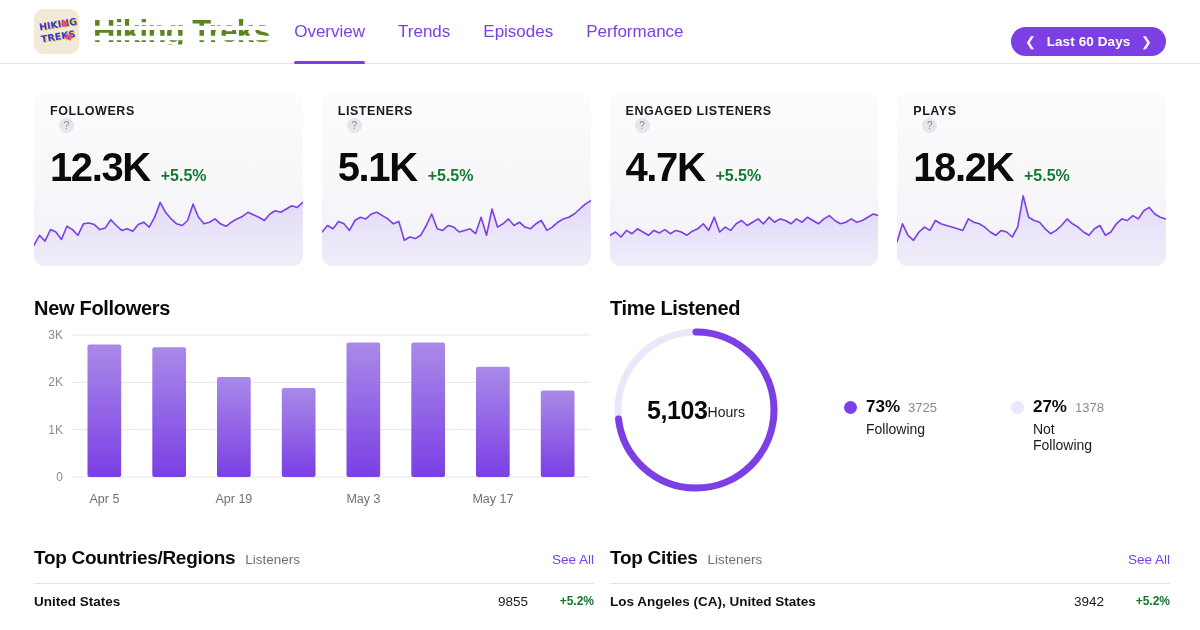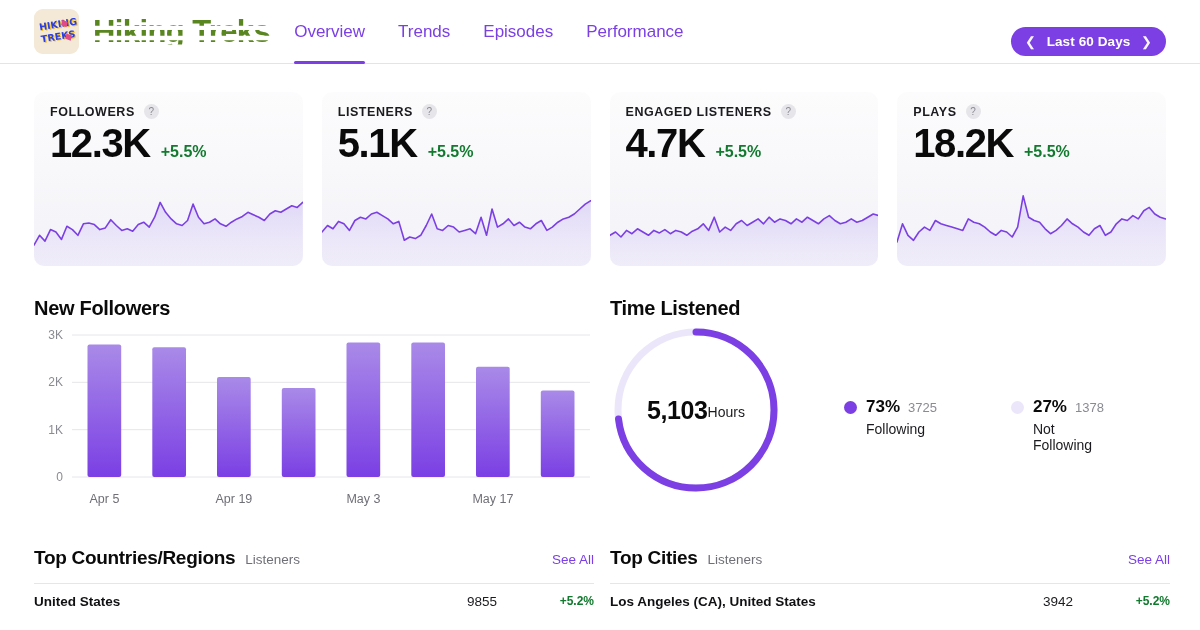--- a/index.html
+++ b/index.html
@@ -67,21 +67,21 @@
   
   .kpis {
     position: absolute; left: 34px; top: 92px;
     width: 1132px; height: 174px;
     display: flex; gap: 19px;
   }
   .kpi {
     flex: 1 1 0; position: relative; border-radius: 10px; overflow: hidden;
     background: linear-gradient(180deg,#fcfcfd 0%,#f7f7fa 55%,#f2f1f8 100%);
   }
-  .kpi-head { display: flex; align-items: flex-end; margin: 12px 0 4px 16px; }
+  .kpi-head { display: flex; align-items: flex-start; margin: 12px 0 14px 16px; flex-direction: column; }
   .kpi-label {
     font-size: 12.5px; font-weight: 700; letter-spacing: .55px;
     color: #1b1b1f; text-transform: uppercase;
   }
   .help {
     width: 15px; height: 15px; border-radius: 50%;
     background: #e6e6ea; color: #8a8a93;
     font-size: 10px; line-height: 15px; text-align: center;
     margin-left: 9px; cursor: pointer; flex: 0 0 15px;
   }
@@ -121,21 +121,21 @@
 
   
   .tbl { position: absolute; top: 547px; width: 560px; }
   .tbl.left { left: 34px; }
   .tbl.right { left: 610px; }
   .tbl-head { display: flex; align-items: baseline; }
   .tbl-title { font-size: 19px; font-weight: 700; color: #0a0a0a; letter-spacing: -.3px; }
   .tbl-sub { font-size: 13.5px; color: #6f6f78; margin-left: 10px; }
   .see-all { margin-left: auto; font-size: 13.5px; color: #7b3fe4; cursor: pointer; }
   .tbl-rule { height: 1px; background: #e6e6ea; margin-top: 14px; }
-  .tbl-row { display: flex; align-items: center; height: 34px; gap: 31px; }
+  .tbl-row { display: flex; align-items: center; height: 34px; }
   .row-name { font-size: 13.5px; font-weight: 700; color: #111114; }
   .row-val { margin-left: auto; font-size: 13.5px; color: #1b1b1f; }
   .row-delta { width: 66px; text-align: right; font-size: 12px; font-weight: 700; color: #117a2e; }
 </style>
 </head>
 <body>
 
 <div class="page">
 
   <div class="header">

